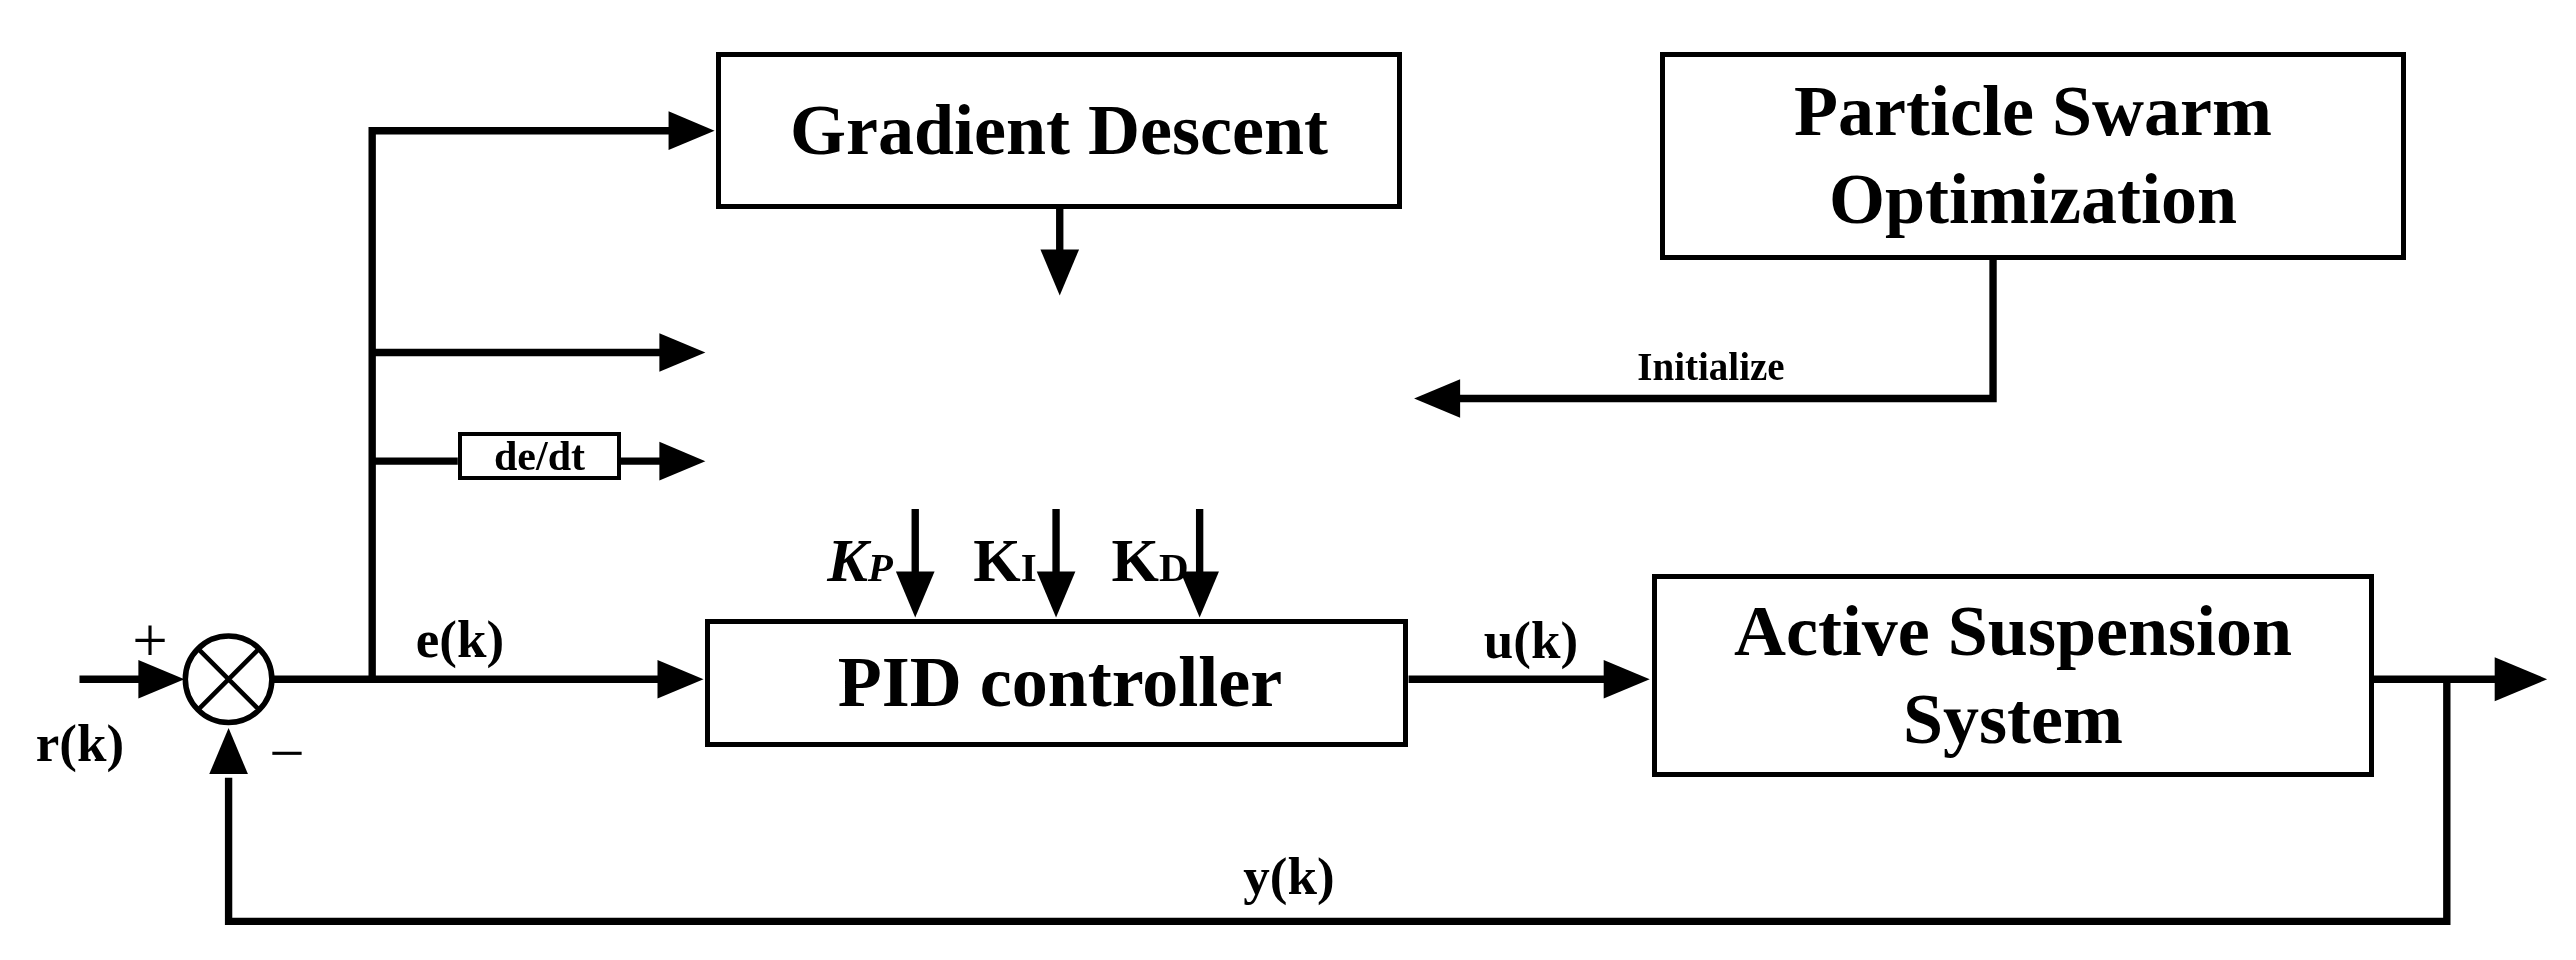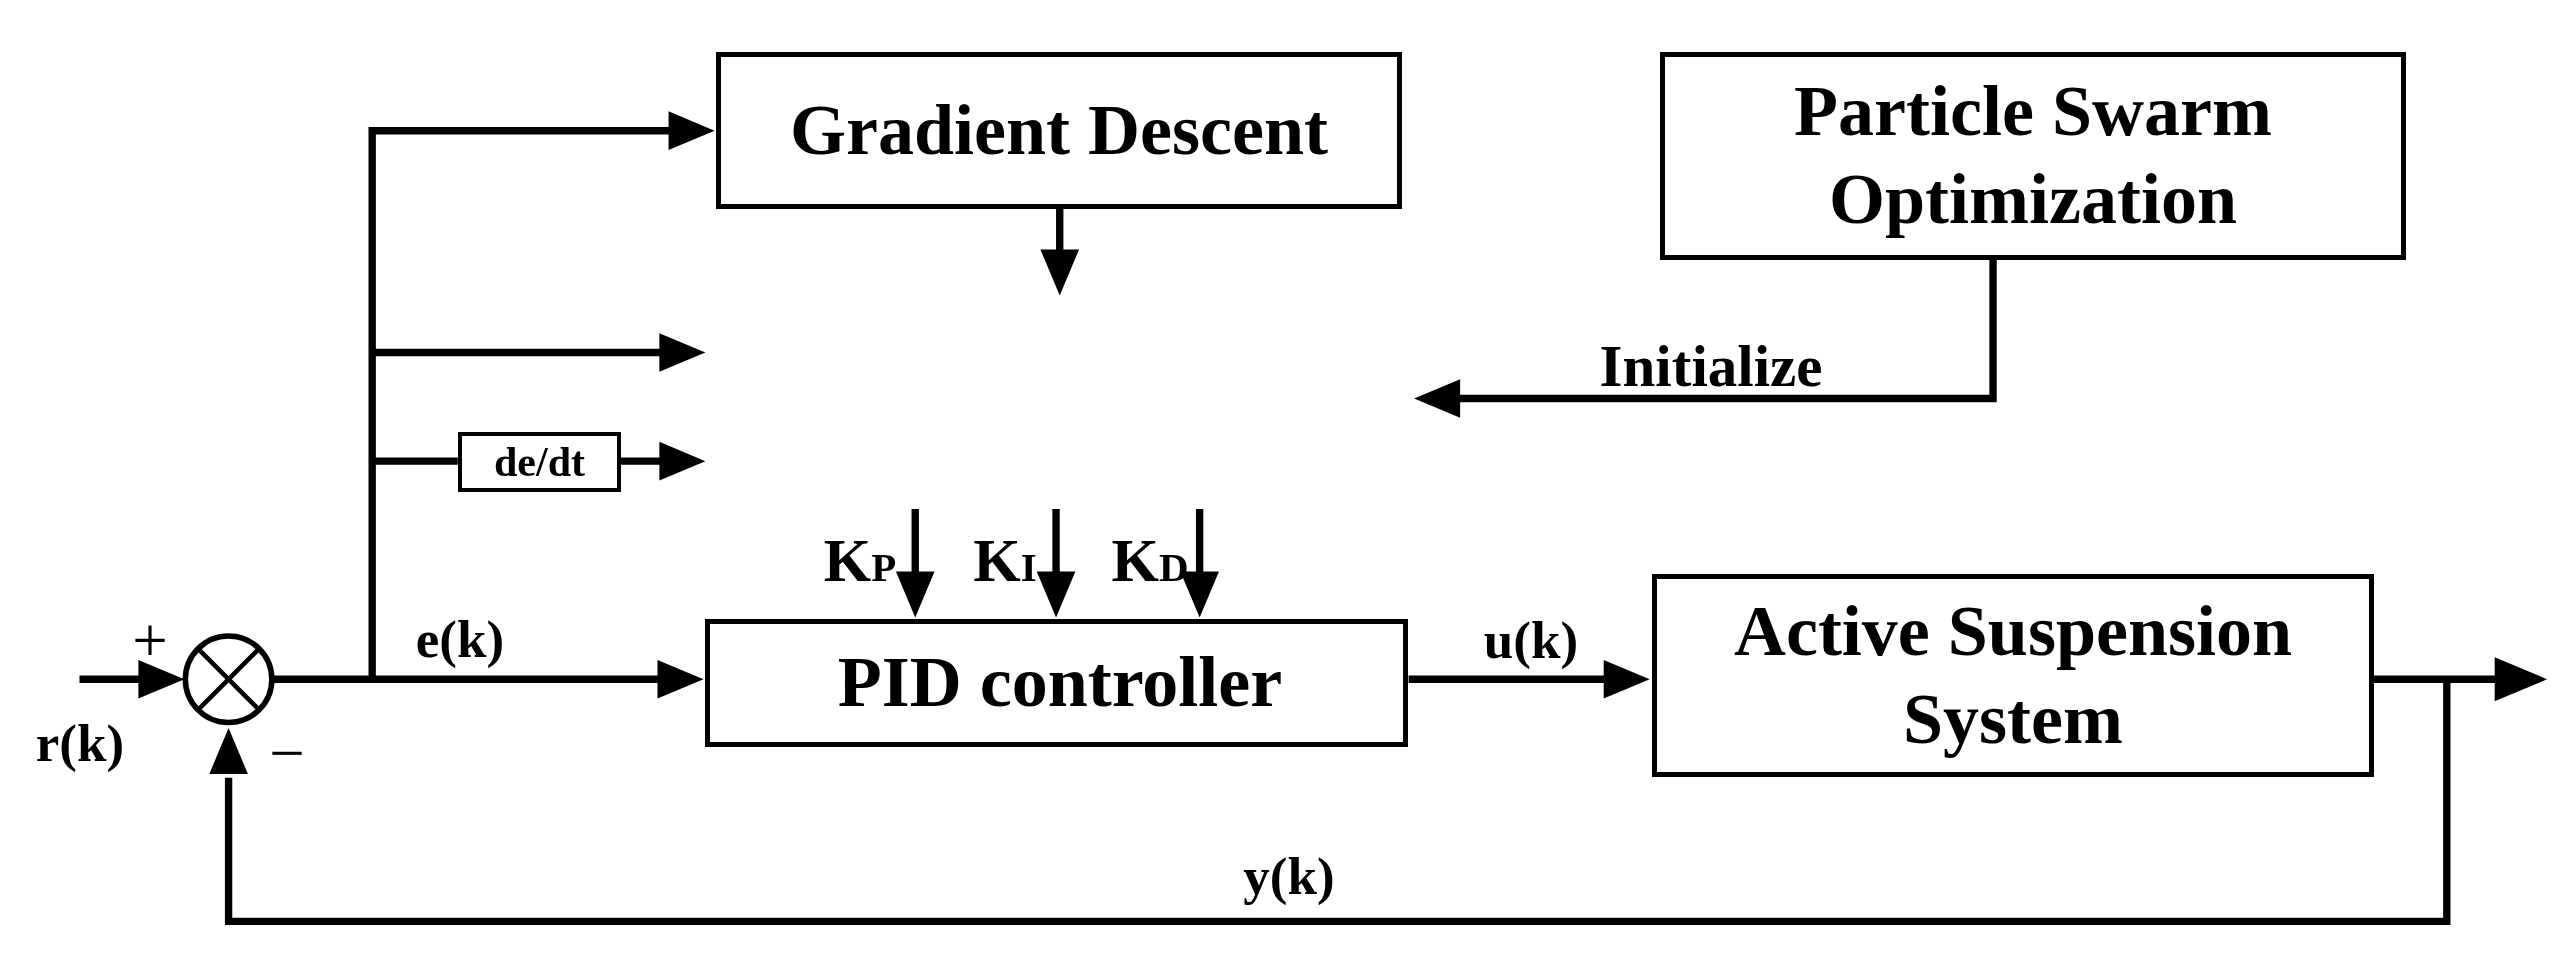--- a/index.html
+++ b/index.html
@@ -68,21 +68,21 @@
     line-height: 1;
   }
   .gain .ksub {
     font-size: 41px;
     vertical-align: baseline;
   }
   .init-label {
     position: absolute;
     transform: translate(-50%, -50%);
     font-weight: 700;
-    font-size: 59px;
+    font-size: 39px;
     white-space: nowrap;
     line-height: 1;
   }
 </style>
 </head>
 <body>
 
 <div id="canvas">
 
   <svg id="wires" viewBox="0 0 2798 1043" xmlns="http://www.w3.org/2000/svg">
@@ -139,39 +139,39 @@
   <div class="block" style="left:716px; top:52px; width:686px; height:157px;">
     <div>Gradient Descent</div>
   </div>
 
   <div class="block" style="left:1660px; top:52px; width:746px; height:208px;">
     <div>Particle Swarm</div>
     <div>Optimization</div>
   </div>
 
 
-  <div class="block small" style="left:458px; top:432px; width:163px; height:60px;">
+  <div class="block small" style="left:458px; top:432px; width:163px; height:48px;">
     <div>de/dt</div>
   </div>
 
   <div class="block" style="left:705px; top:619px; width:703px; height:128px;padding-left:7px;">
     <div>PID controller</div>
   </div>
 
   <div class="block" style="left:1652px; top:574px; width:722px; height:203px;">
     <div>Active Suspension</div>
     <div>System</div>
   </div>
 
   <div class="sig" style="left:80px; top:743px;">r(k)</div>
   <div class="sign" style="left:150px; top:641px;">+</div>
   <div class="sign" style="left:287px; top:753px;">−</div>
   <div class="sig" style="left:460px; top:639px;">e(k)</div>
   <div class="sig" style="left:1531px; top:640px;">u(k)</div>
   <div class="sig" style="left:1289px; top:876px;">y(k)</div>
   <div class="init-label" style="left:1711px; top:366px;">Initialize</div>
 
-  <div class="gain" style="left:860px; top:560px;"><span>K</span><span class="ksub">P</span></div>
+  <div class="gain" style="left:860px; top:560px;font-style:italic;"><span>K</span><span class="ksub">P</span></div>
   <div class="gain" style="left:1005px; top:560px;"><span>K</span><span class="ksub">I</span></div>
   <div class="gain" style="left:1150px; top:560px;"><span>K</span><span class="ksub">D</span></div>
 
 </div>
 
 
 </body></html>

